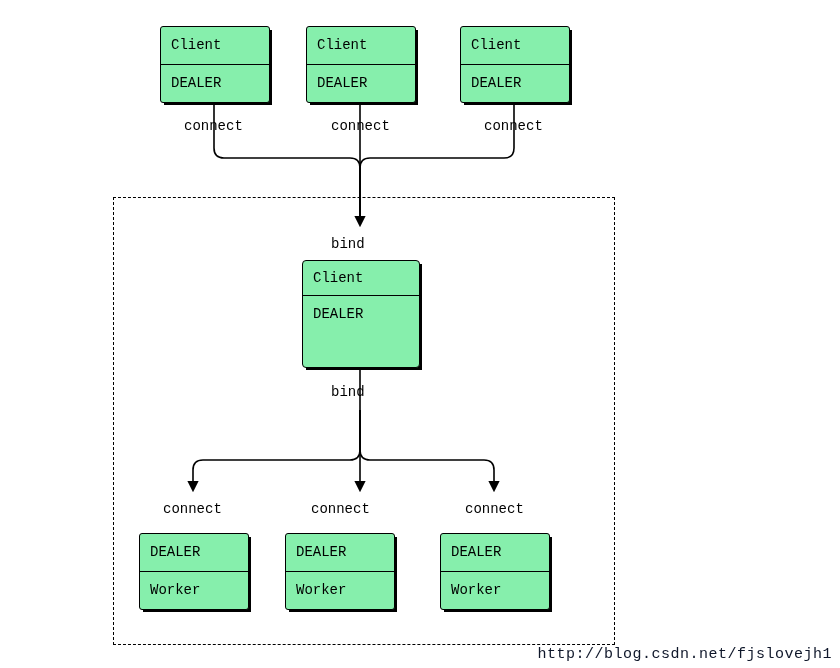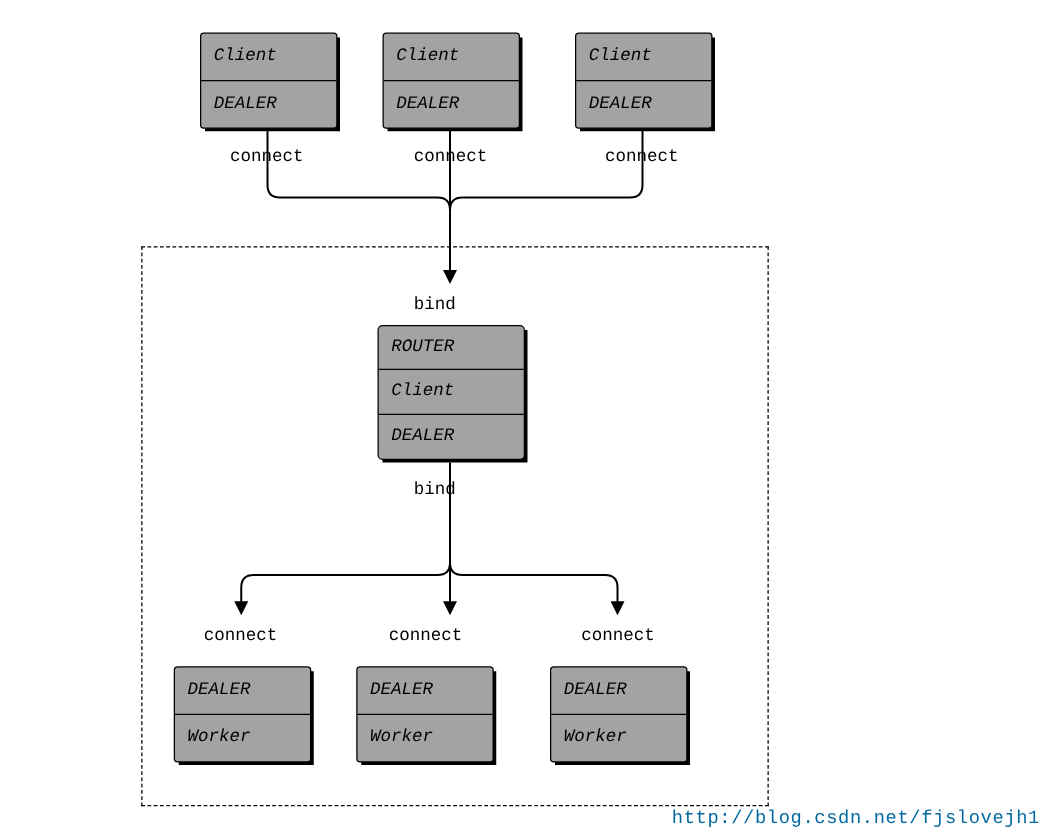--- a/index.html
+++ b/index.html
@@ -8,22 +8,21 @@
     background: #ffffff;
     font-family: "Courier New", Courier, monospace;
     font-size: 14px;
     color: #000;
     position: relative;
     width: 840px;
     height: 668px;
   }
   .box {
     position: absolute;
-    background: #a3a3a3;
-    font-style: italic;
+    background: #86efac;
   }
   .shadow {
     position: absolute;
     background: #000;
   }
   .node-2seg {
     border: 1.5px solid #000;
     border-radius: 3px;
   }
   .node-2seg .seg {
@@ -52,21 +51,21 @@
     white-space: nowrap;
   }
   .dashbox {
     position: absolute;
     border: 1.5px dashed #000;
   }
   .watermark {
     position: absolute;
     bottom: 5px;
     right: 8px;
-    color: #0369a1;
+    color: #0f172a;
     font-size: 15px;
     letter-spacing: 0.5px;
   }
   svg.lines {
     position: absolute;
     top: 0; left: 0;
     width: 840px;
     height: 668px;
     pointer-events: none;
   }
@@ -106,23 +105,20 @@
     </div>
 </div>
 <div class="label" style="left:484px; top:118px;">connect</div>
 
 <div class="dashbox" style="left:113px; top:197px; width:500px; height:446px;"></div>
 
 <div class="label" style="left:331px; top:236px;">bind</div>
 
 <div class="shadow" style="left:306px; top:264px; width:116px; height:106px;"></div>
 <div class="box node-3seg" style="left:302px; top:260px; width:116px; height:106px;">
-  <div class="seg">
-      <span>ROUTER</span>
-    </div>
   <div class="seg">
       <span>Client</span>
     </div>
   <div class="seg">
       <span>DEALER</span>
     </div>
 </div>
 
 <div class="label" style="left:331px; top:384px;">bind</div>
 

